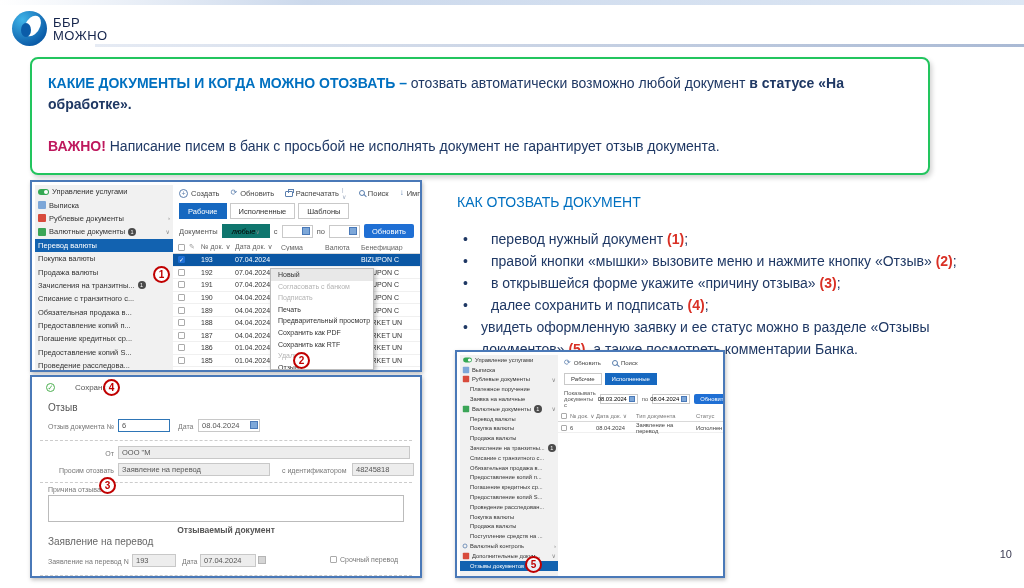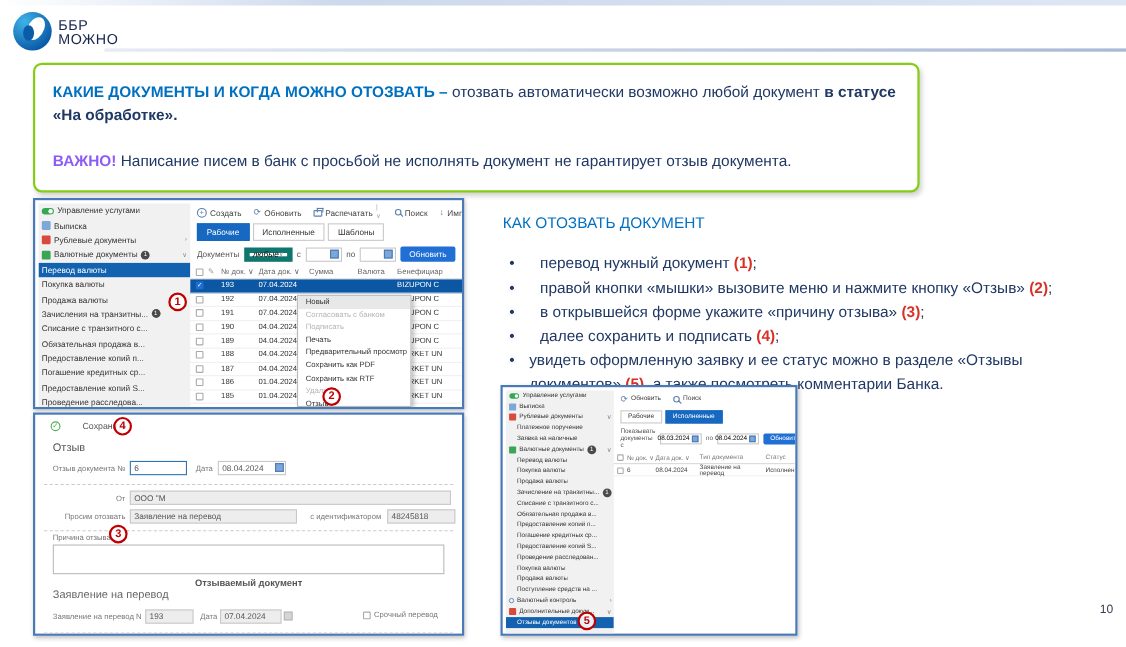--- a/index.html
+++ b/index.html
@@ -16,26 +16,26 @@
   .logo-circle::after{content:"";position:absolute;left:13px;top:4px;width:15px;height:22px;
     background:#fff;border-radius:60% 40% 60% 40%;transform:rotate(18deg)}
   .logo-circle::before{content:"";position:absolute;left:9px;top:12px;width:10px;height:14px;
     background:#0b5ca8;border-radius:50%;z-index:2}
   .logo-text{font-weight:normal;font-size:13px;line-height:13px;color:#16254c;letter-spacing:.5px}
   .title{position:absolute;left:132px;top:17px;font-size:20px;font-weight:bold;color:#17365d}
   .header-rule{position:absolute;left:95px;top:44px;right:0;height:3px;
     background:linear-gradient(90deg,#e6ebf4,#a9b9d4)}
 
   
-  .infobox{position:absolute;left:30px;top:57px;width:806px;height:118px;background:#fff;
-    border:2px solid #84cc16;border-radius:8px;box-shadow:2px 3px 5px rgba(0,0,0,.18);
+  .infobox{position:absolute;left:30px;top:57px;width:900px;height:118px;background:#fff;
+    border:2px solid #22c55e;border-radius:8px;box-shadow:2px 3px 5px rgba(0,0,0,.18);
     padding:14px 16px;font-size:14px;color:#1f3864;line-height:21px}
   .blue-bold{color:#0070c0;font-weight:bold}
   .navy-bold{font-weight:bold}
-  .red-bold{color:#8b5cf6;font-weight:bold}
+  .red-bold{color:#be185d;font-weight:bold}
   .infobox p.gap{margin-top:21px}
 
   
   .howto-title{position:absolute;left:457px;top:194px;font-size:14px;font-weight:normal;color:#0070c0}
   .howto-list{position:absolute;left:455px;top:228px;width:560px;list-style:none}
   .howto-item{display:flex;font-size:14px;color:#1f3864;line-height:22px}
   .howto-item .dot{width:36px;text-align:left;padding-left:8px}
   .red-ref{color:#d93025;font-weight:bold}
 
   
@@ -85,21 +85,21 @@
   .tab{border:1px solid #c9c9c9;background:#fff;color:#333;cursor:pointer}
   #shot1 .tab{font-size:7.5px;padding:2.5px 8px}
   #shot3 .tab{font-size:6px;padding:2px 6px}
   .tab.active{background:#1668c0;border-color:#1668c0;color:#fff}
 
   .filter{display:flex;align-items:center;gap:4px;padding:3px 6px}
   .f-lab{color:#555}
   #shot1 .filter{font-size:7.5px}
   #shot3 .filter{font-size:5.8px}
   .f-sel{display:flex;align-items:center;justify-content:center;width:52px;height:13px;
-    border:5px solid #0f766e;background:#fff;padding:0 3px;font-style:normal}
+    border:7px solid #0f766e;background:#fff;padding:0 3px;font-style:normal}
   .f-sel b{color:#888;font-weight:normal;font-size:6px}
   .f-date{display:flex;align-items:center;justify-content:flex-end;gap:2px;height:13px;
     border:1px solid #c9c9c9;background:#fff;padding:0 2px}
   #shot1 .f-date{width:46px}
   #shot3 .f-date{width:38px;height:10px}
   .cal{width:8px;height:8px;background:#7da7d8;border:1px solid #4a79b8;flex:0 0 auto}
   #shot3 .cal{width:6px;height:6px}
   .f-btn{background:#1f6fd4;color:#fff;border-radius:2px;cursor:pointer}
   #shot1 .f-btn{font-size:7.5px;padding:2.5px 8px}
   #shot3 .f-btn{font-size:5.8px;padding:2px 6px}

